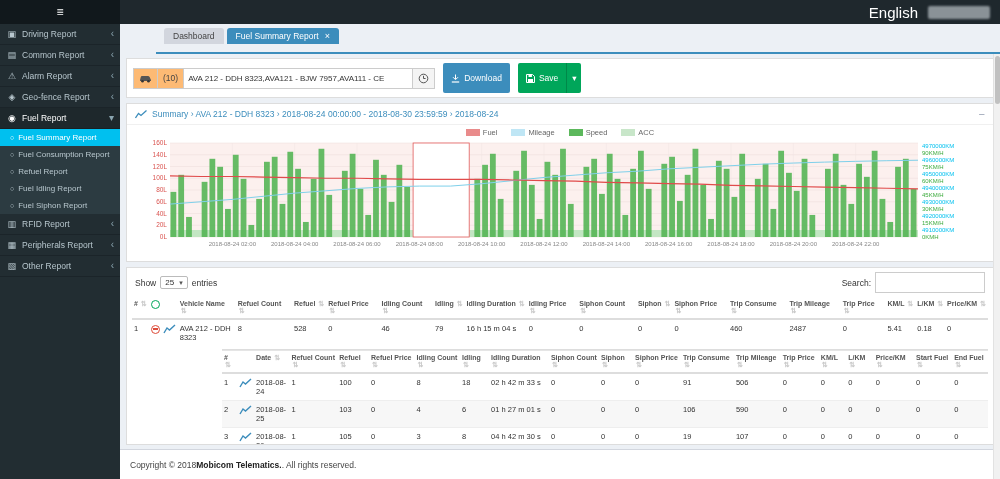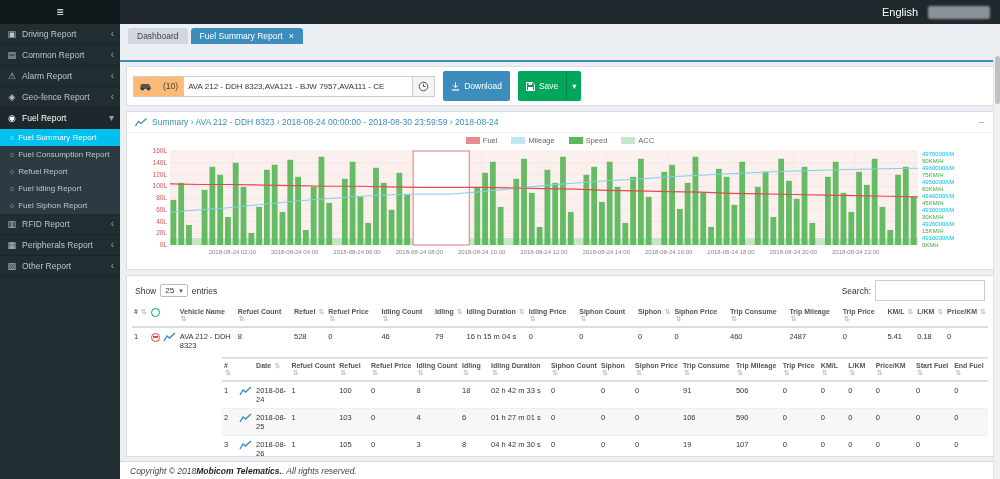--- a/index.html
+++ b/index.html
@@ -2,41 +2,41 @@
 <html><head>
 <meta charset="utf-8">
 <style>
   * { margin:0; padding:0; box-sizing:border-box; }
   html,body { width:1000px; height:479px; overflow:hidden; }
   body { font-family:"Liberation Sans", sans-serif; background:#ecf0f5; font-size:10px; }
 
   
   .top-header { height:24px; background:#1f282d; display:flex; align-items:center; }
   .logo-area { width:120px; height:100%; background:#11181c; display:flex; align-items:center; justify-content:center; color:#fff; font-size:12px; }
-  .header-right { margin-left:auto; display:flex; align-items:center; gap:10px; padding-right:10px; color:#fff; font-size:11px; }
+  .header-right { margin-left:auto; display:flex; align-items:center; gap:10px; padding-right:10px; color:#fff; font-size:15px; }
   .redacted { width:62px; height:13px; background:#8a9297; border-radius:2px; filter:blur(1.2px); }
 
   
   .app-body { display:flex; height:455px; }
 
   
   .sidebar { width:120px; background:#222d32; flex-shrink:0; }
   .side-item { display:flex; align-items:center; padding:5px 6px; color:#b8c7ce; font-size:8.5px; border-bottom:1px solid rgba(0,0,0,.18); cursor:pointer; }
   .side-item .icon { width:12px; margin-right:4px; font-size:9px; text-align:center; }
   .side-item .chev { margin-left:auto; font-size:10px; color:#8aa4af; line-height:8px; }
   .side-item.active-parent { background:#1e282c; color:#fff; }
   .sub-menu { background:#2c3b41; }
   .sub-item { display:flex; align-items:center; padding:4px 6px 4px 10px; color:#b8c7ce; font-size:8px; cursor:pointer; }
   .sub-item .bullet { margin-right:4px; font-size:7px; }
   .sub-item.active { background:#00c0ef; color:#fff; }
 
   
   .main { flex:1; display:flex; flex-direction:column; position:relative; overflow:hidden; }
 
-  .tabs-row { display:flex; gap:3px; padding:4px 8px 16px 8px; border-bottom:2px solid #3c8dbc; }
+  .tabs-row { display:flex; gap:3px; padding:4px 8px 8px 8px; border-bottom:2px solid #3c8dbc;margin-left:36px; }
   .tab { padding:3px 9px; font-size:8.5px; background:#d2d6de; color:#444; border-radius:3px 3px 0 0; cursor:pointer; }
   .tab.active { background:#3c8dbc; color:#fff; display:flex; gap:6px; align-items:center; }
   .tab .close { font-size:9px; cursor:pointer; }
 
   .toolbar { background:#fff; border:1px solid #ddd; margin:4px 6px 0 6px; padding:4px 6px; display:flex; align-items:center; gap:8px; }
   .input-group { display:flex; align-items:stretch; height:21px; }
   .ig-addon { border:1px solid #ccc; background:#fdba74; padding:0 5px; display:flex; align-items:center; font-size:8.5px; color:#444; border-right:none; }
   .ig-addon.last { border-left:none; border-right:1px solid #ccc; background:#f4f4f4; cursor:pointer; }
   input.text { border:1px solid #ccc; padding:0 4px; font-size:8px; height:21px; color:#333; outline:none; }
   .vehicle-input { width:230px; }
@@ -74,21 +74,21 @@
   .ring.red { border-color:#dd4b39; }
   .ring.red::after { content:""; position:absolute; left:1px; right:1px; top:2.6px; height:1.4px; background:#dd4b39; }
   .mini-chart { vertical-align:middle; cursor:pointer; }
 
   .detail-wrap { margin-left:90px; margin-top:3px; border-top:1px solid #ddd; }
   .detail-table th { border-top:1px solid #e5e5e5; }
   .detail-table tbody tr:nth-child(even) td { background:#f7f7f7; }
   .detail-table td { border-top:1px solid #eee; }
   .detail-table td:nth-child(3) { white-space:normal; max-width:40px; }
 
-  .footer { height:18px; background:#fff; border-top:1px solid #d2d6de; display:flex; align-items:center; padding:0 10px; font-size:8.5px; color:#444; margin-top:4px;font-style:italic; }
+  .footer { height:30px; background:#fff; border-top:1px solid #d2d6de; display:flex; align-items:center; padding:0 10px; font-size:8.5px; color:#444; margin-top:4px; }
   .footer b { color:#222; }
 
   .scrollbar { position:absolute; right:0; top:30px; bottom:0; width:7px; background:#f1f1f1; border-left:1px solid #e2e2e2; }
   .scroll-thumb { position:absolute; top:2px; left:1px; width:5px; height:48px; background:#c1c1c1; border-radius:3px; }
 </style>
 </head>
 <body>
 
 <div class="top-header">
   <div class="logo-area">

